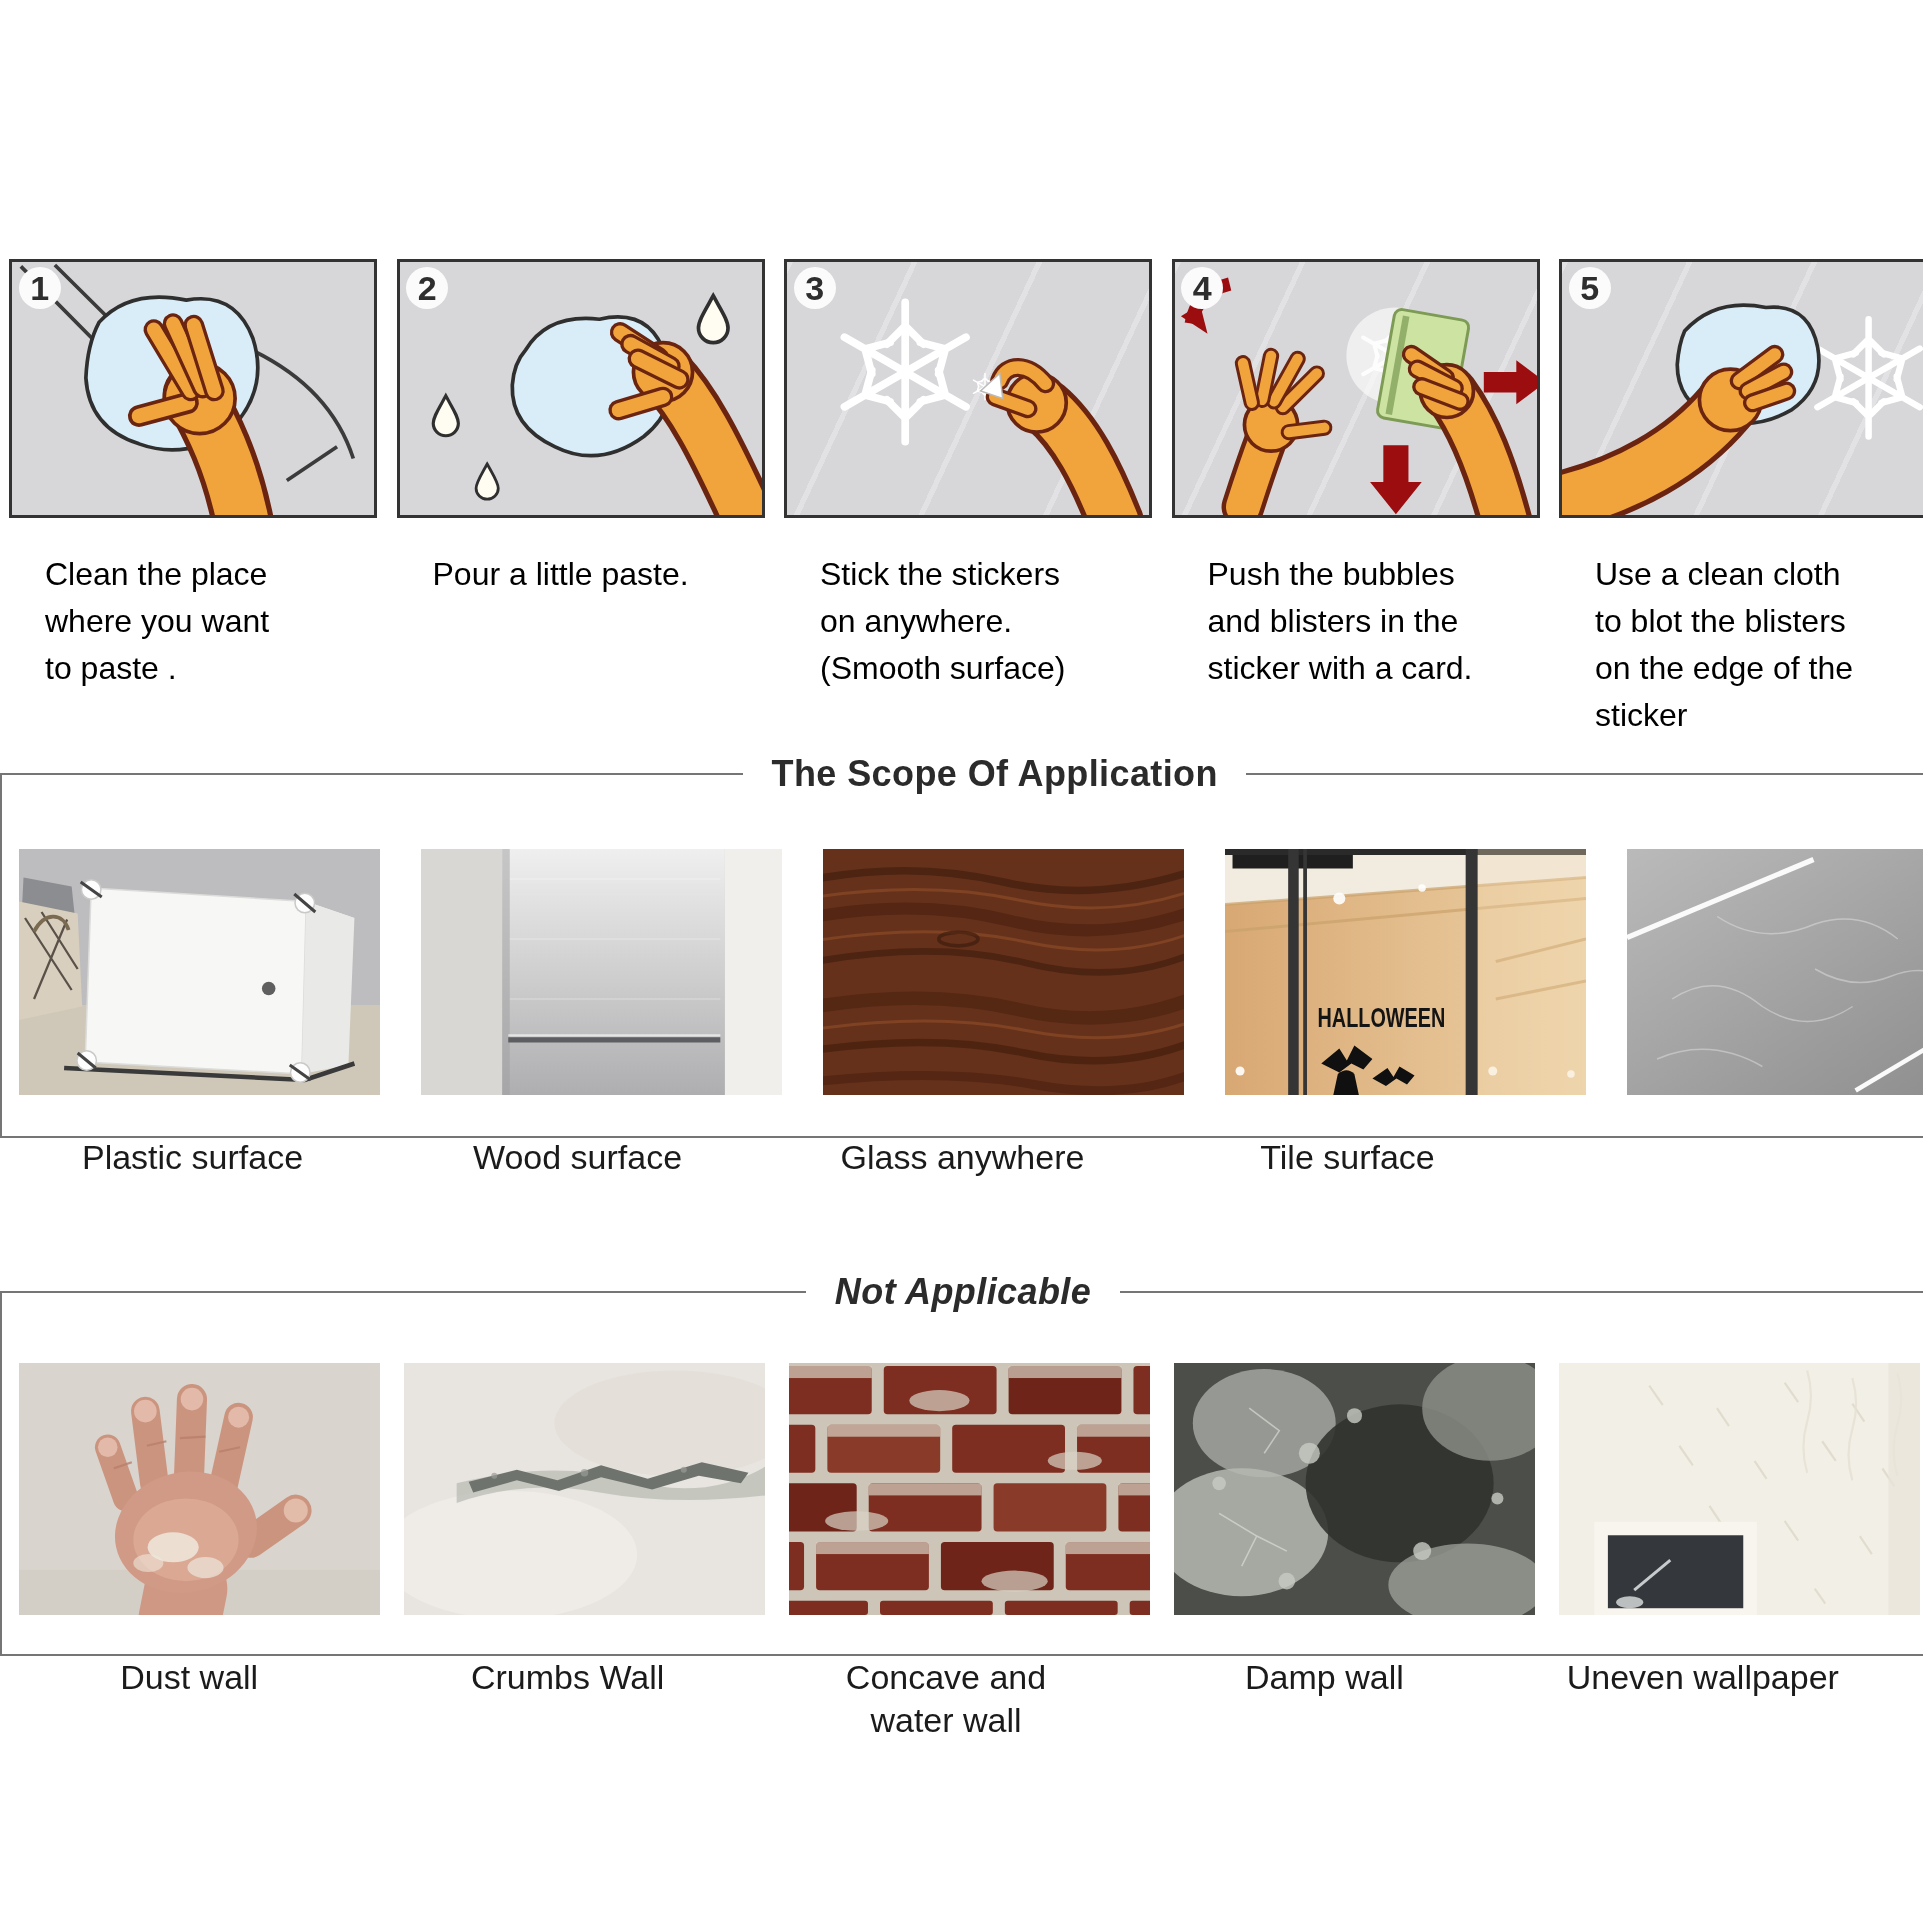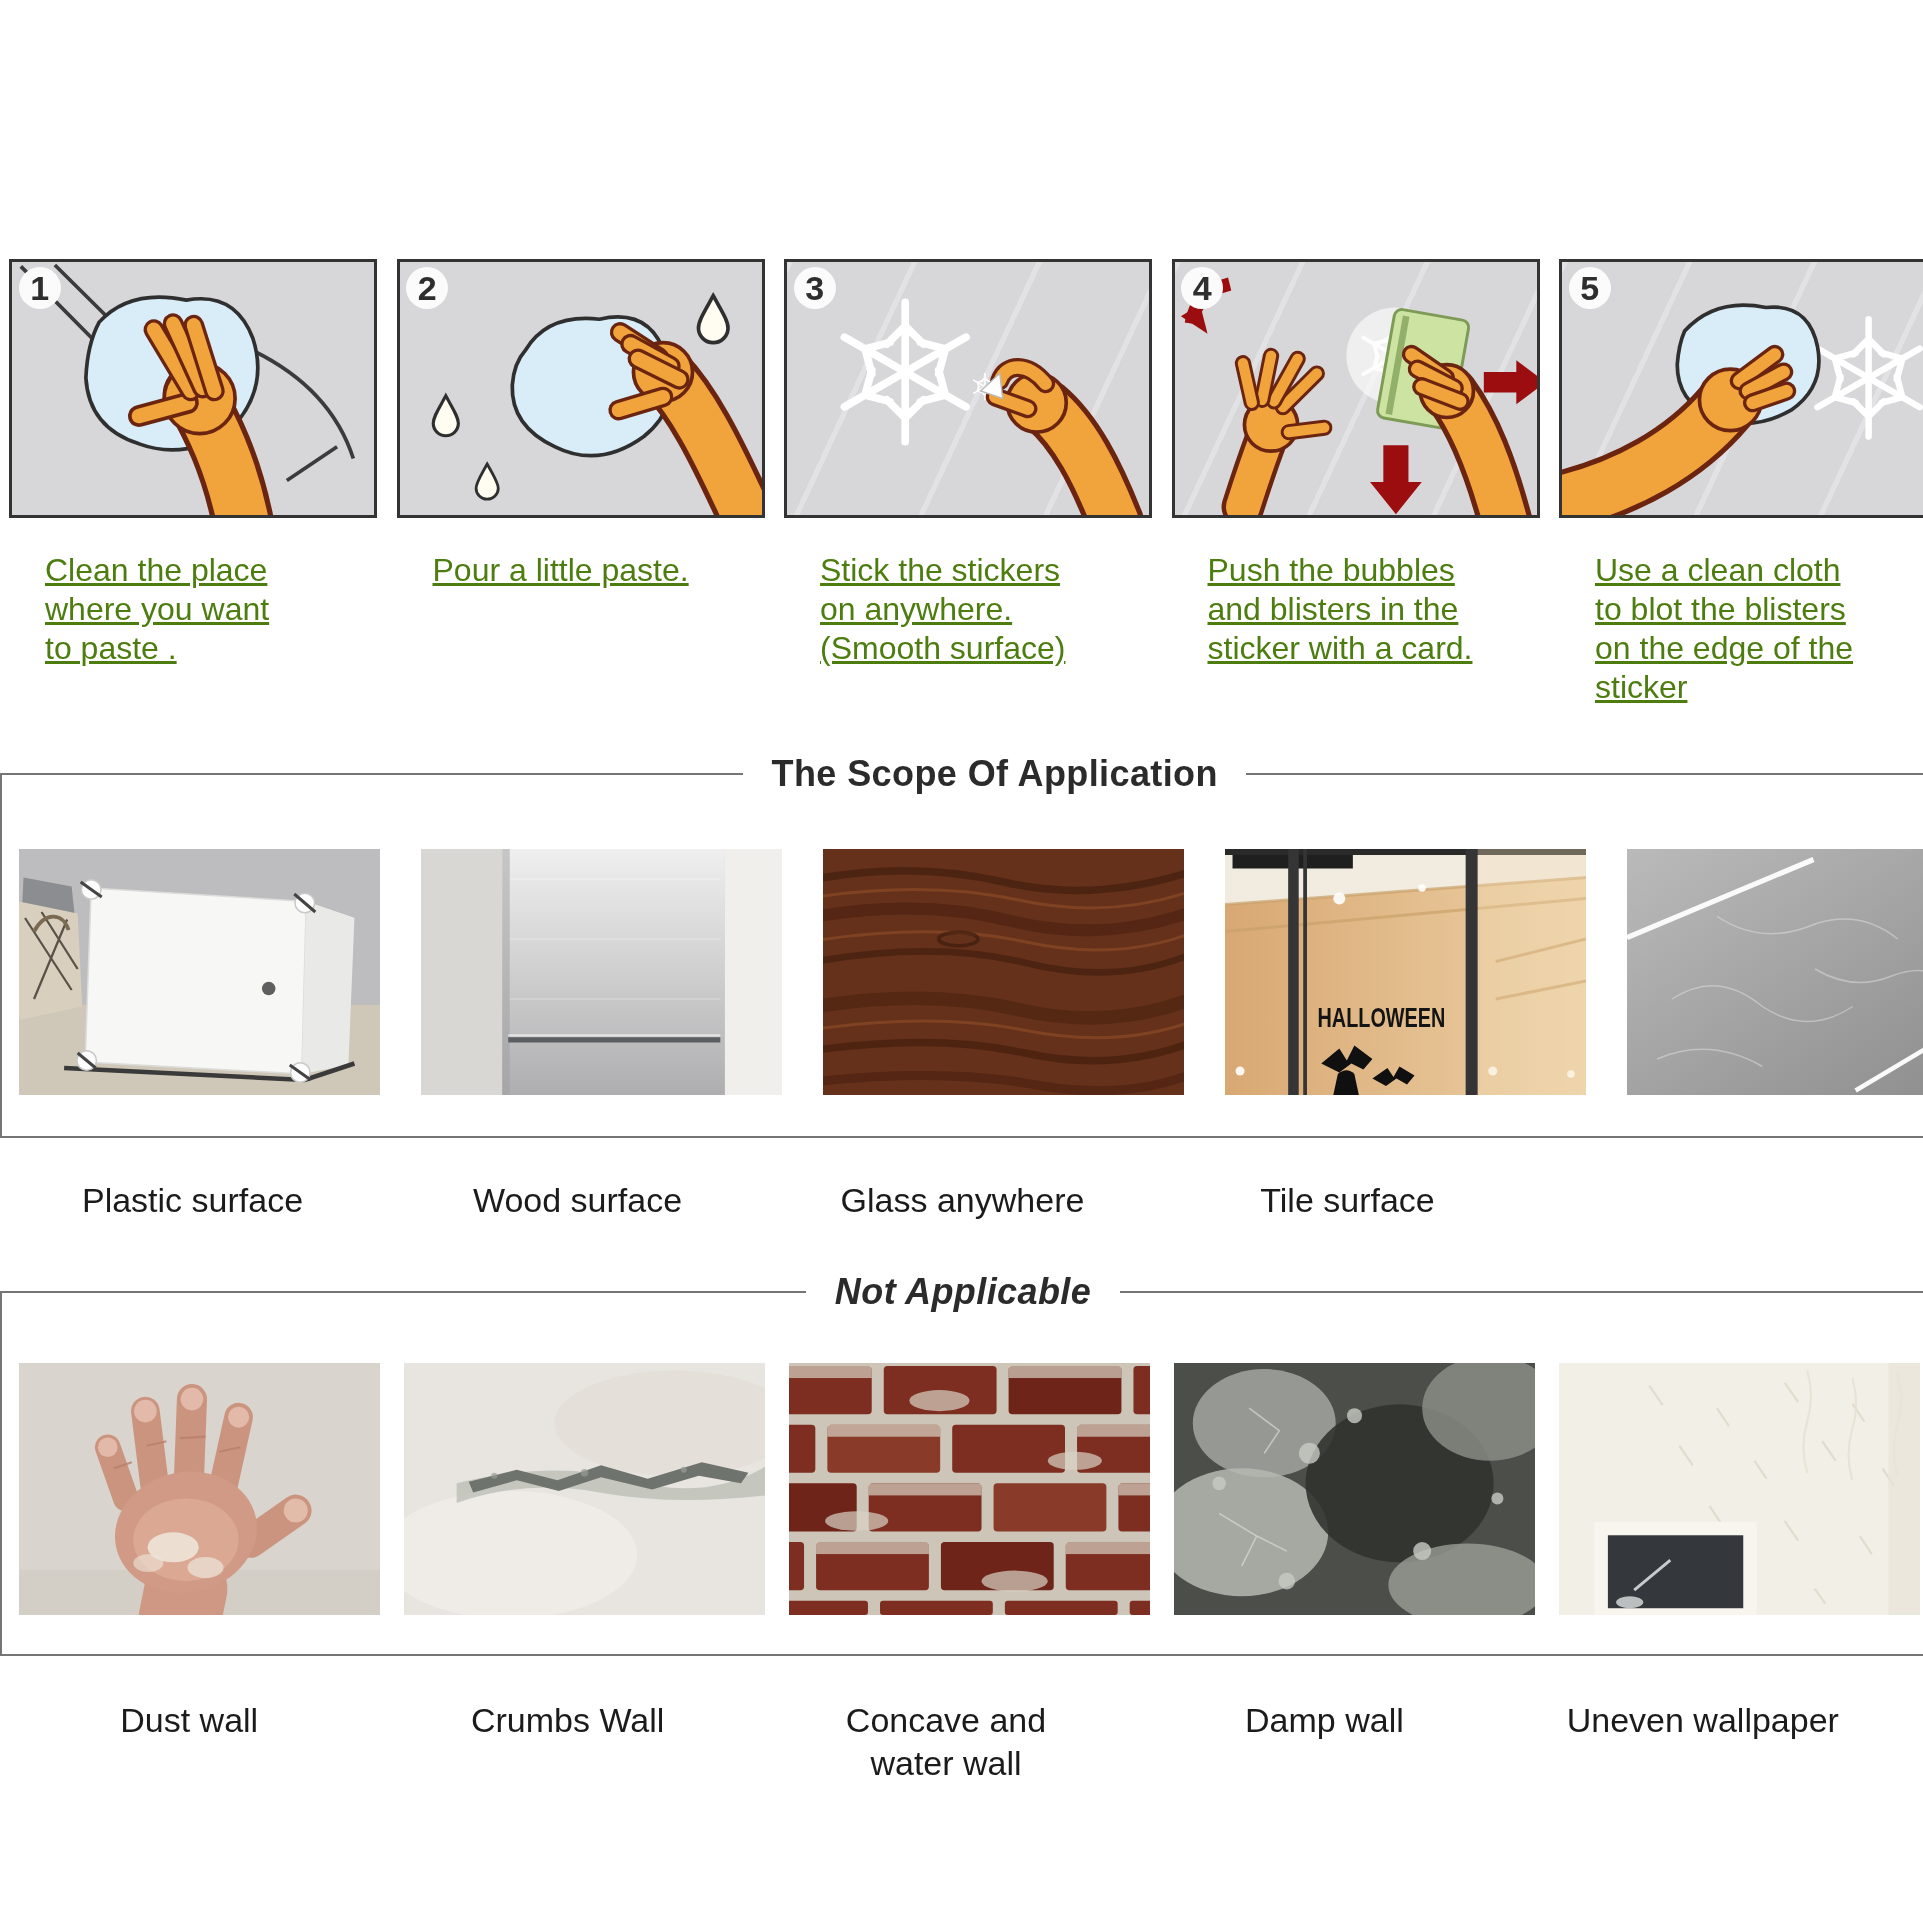--- a/index.html
+++ b/index.html
@@ -11,39 +11,39 @@
   .step{width:368px;display:flex;flex-direction:column;}
   .panel{position:relative;width:368px;height:259px;background:#d7d7da;
          border:3.8px solid #333;box-sizing:border-box;overflow:hidden;}
   .panel.streak{background-image:repeating-linear-gradient(115deg,
         rgba(255,255,255,.28) 0 5.3px, rgba(255,255,255,0) 5.3px 113px),
         linear-gradient(#d7d7da,#d7d7da);}
   .panel svg.illus{position:absolute;left:0;top:0;width:100%;height:100%;}
   .badge{position:absolute;top:5.3px;left:6.8px;width:42px;height:42px;border-radius:50%;
          background:#fbfbfb;color:#2e2e2e;font-size:34px;font-weight:700;
          display:flex;align-items:center;justify-content:center;z-index:2;}
-  .step-caption{margin-top:33px;padding-left:36px;font-size:32px;line-height:39px;
-         white-space:pre-line;color:#4d7c0f;text-decoration:underline;}
+  .step-caption{margin-top:33px;padding-left:36px;font-size:32px;line-height:47px;
+         white-space:pre-line;color:#000000;}
 
   
   fieldset.sect{position:absolute;left:0;margin:0;padding:0;width:1924px;box-sizing:border-box;
          border:2.3px solid #757575;border-right:none;background:transparent;}
   fieldset.sect legend{margin:0 auto;padding:0 28.6px;font-size:36px;font-weight:600;
          color:#2b2b2b;letter-spacing:0.4px;}
   .scope-sect{top:753px;}
   .na-sect{top:1271px;font-style:italic;}
   .photos{display:flex;gap:24px;padding-left:16.5px;}
   .scope-sect .photos{padding-top:54px;padding-bottom:41px;gap:41px;}
   .na-sect .photos{padding-top:50px;padding-bottom:39px;}
   figure.photo{margin:0;width:361px;flex:0 0 361px;overflow:hidden;}
   .scope-sect figure.photo{height:246px;}
   .na-sect figure.photo{height:252px;}
   figure.photo svg{display:block;width:100%;height:100%;}
 
-  .caps-row{position:absolute;left:0;width:1892px;display:flex;margin-top:43px;}
+  .caps-row{position:absolute;left:0;width:1892px;display:flex;}
   .caps-row .cap{width:385px;text-align:center;font-size:34px;line-height:43px;
          color:#1b1b1b;white-space:pre-line;}
   .scope-caps{top:1136px;}
   .na-caps{top:1656px;}
 </style>
 </head>
 <body>
 
 <svg width="0" height="0" style="position:absolute" aria-hidden="true">
   <defs>

